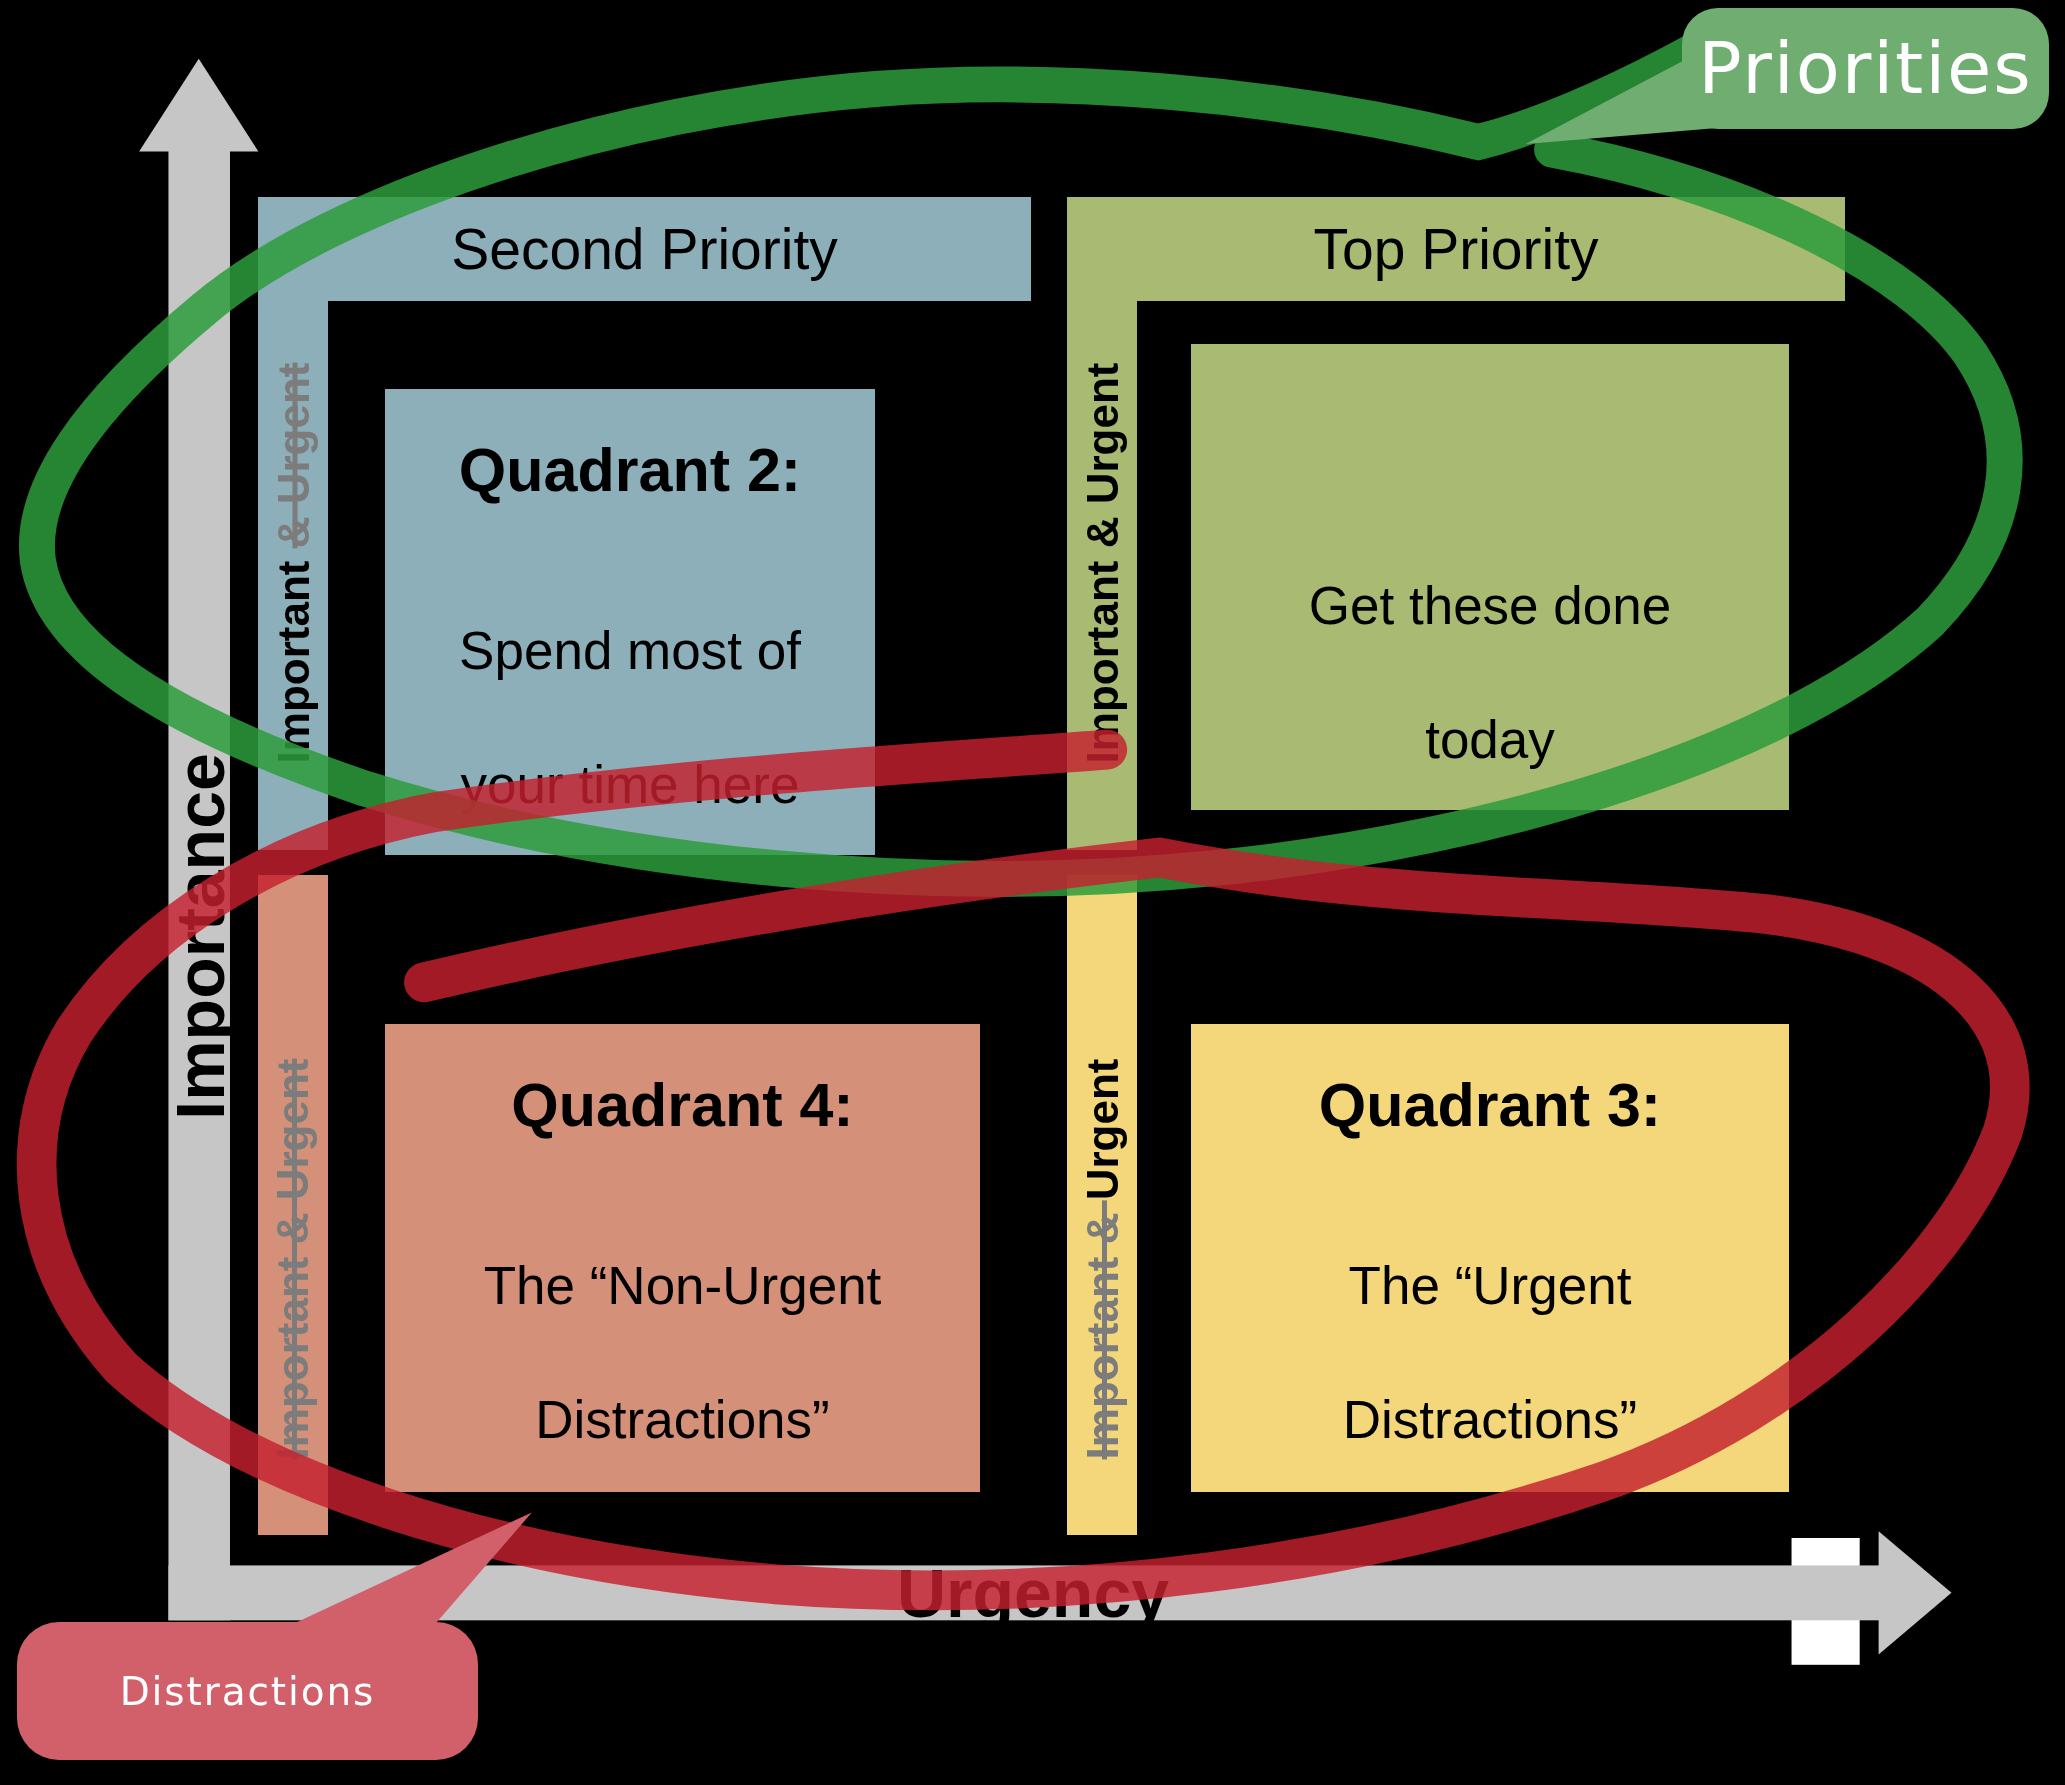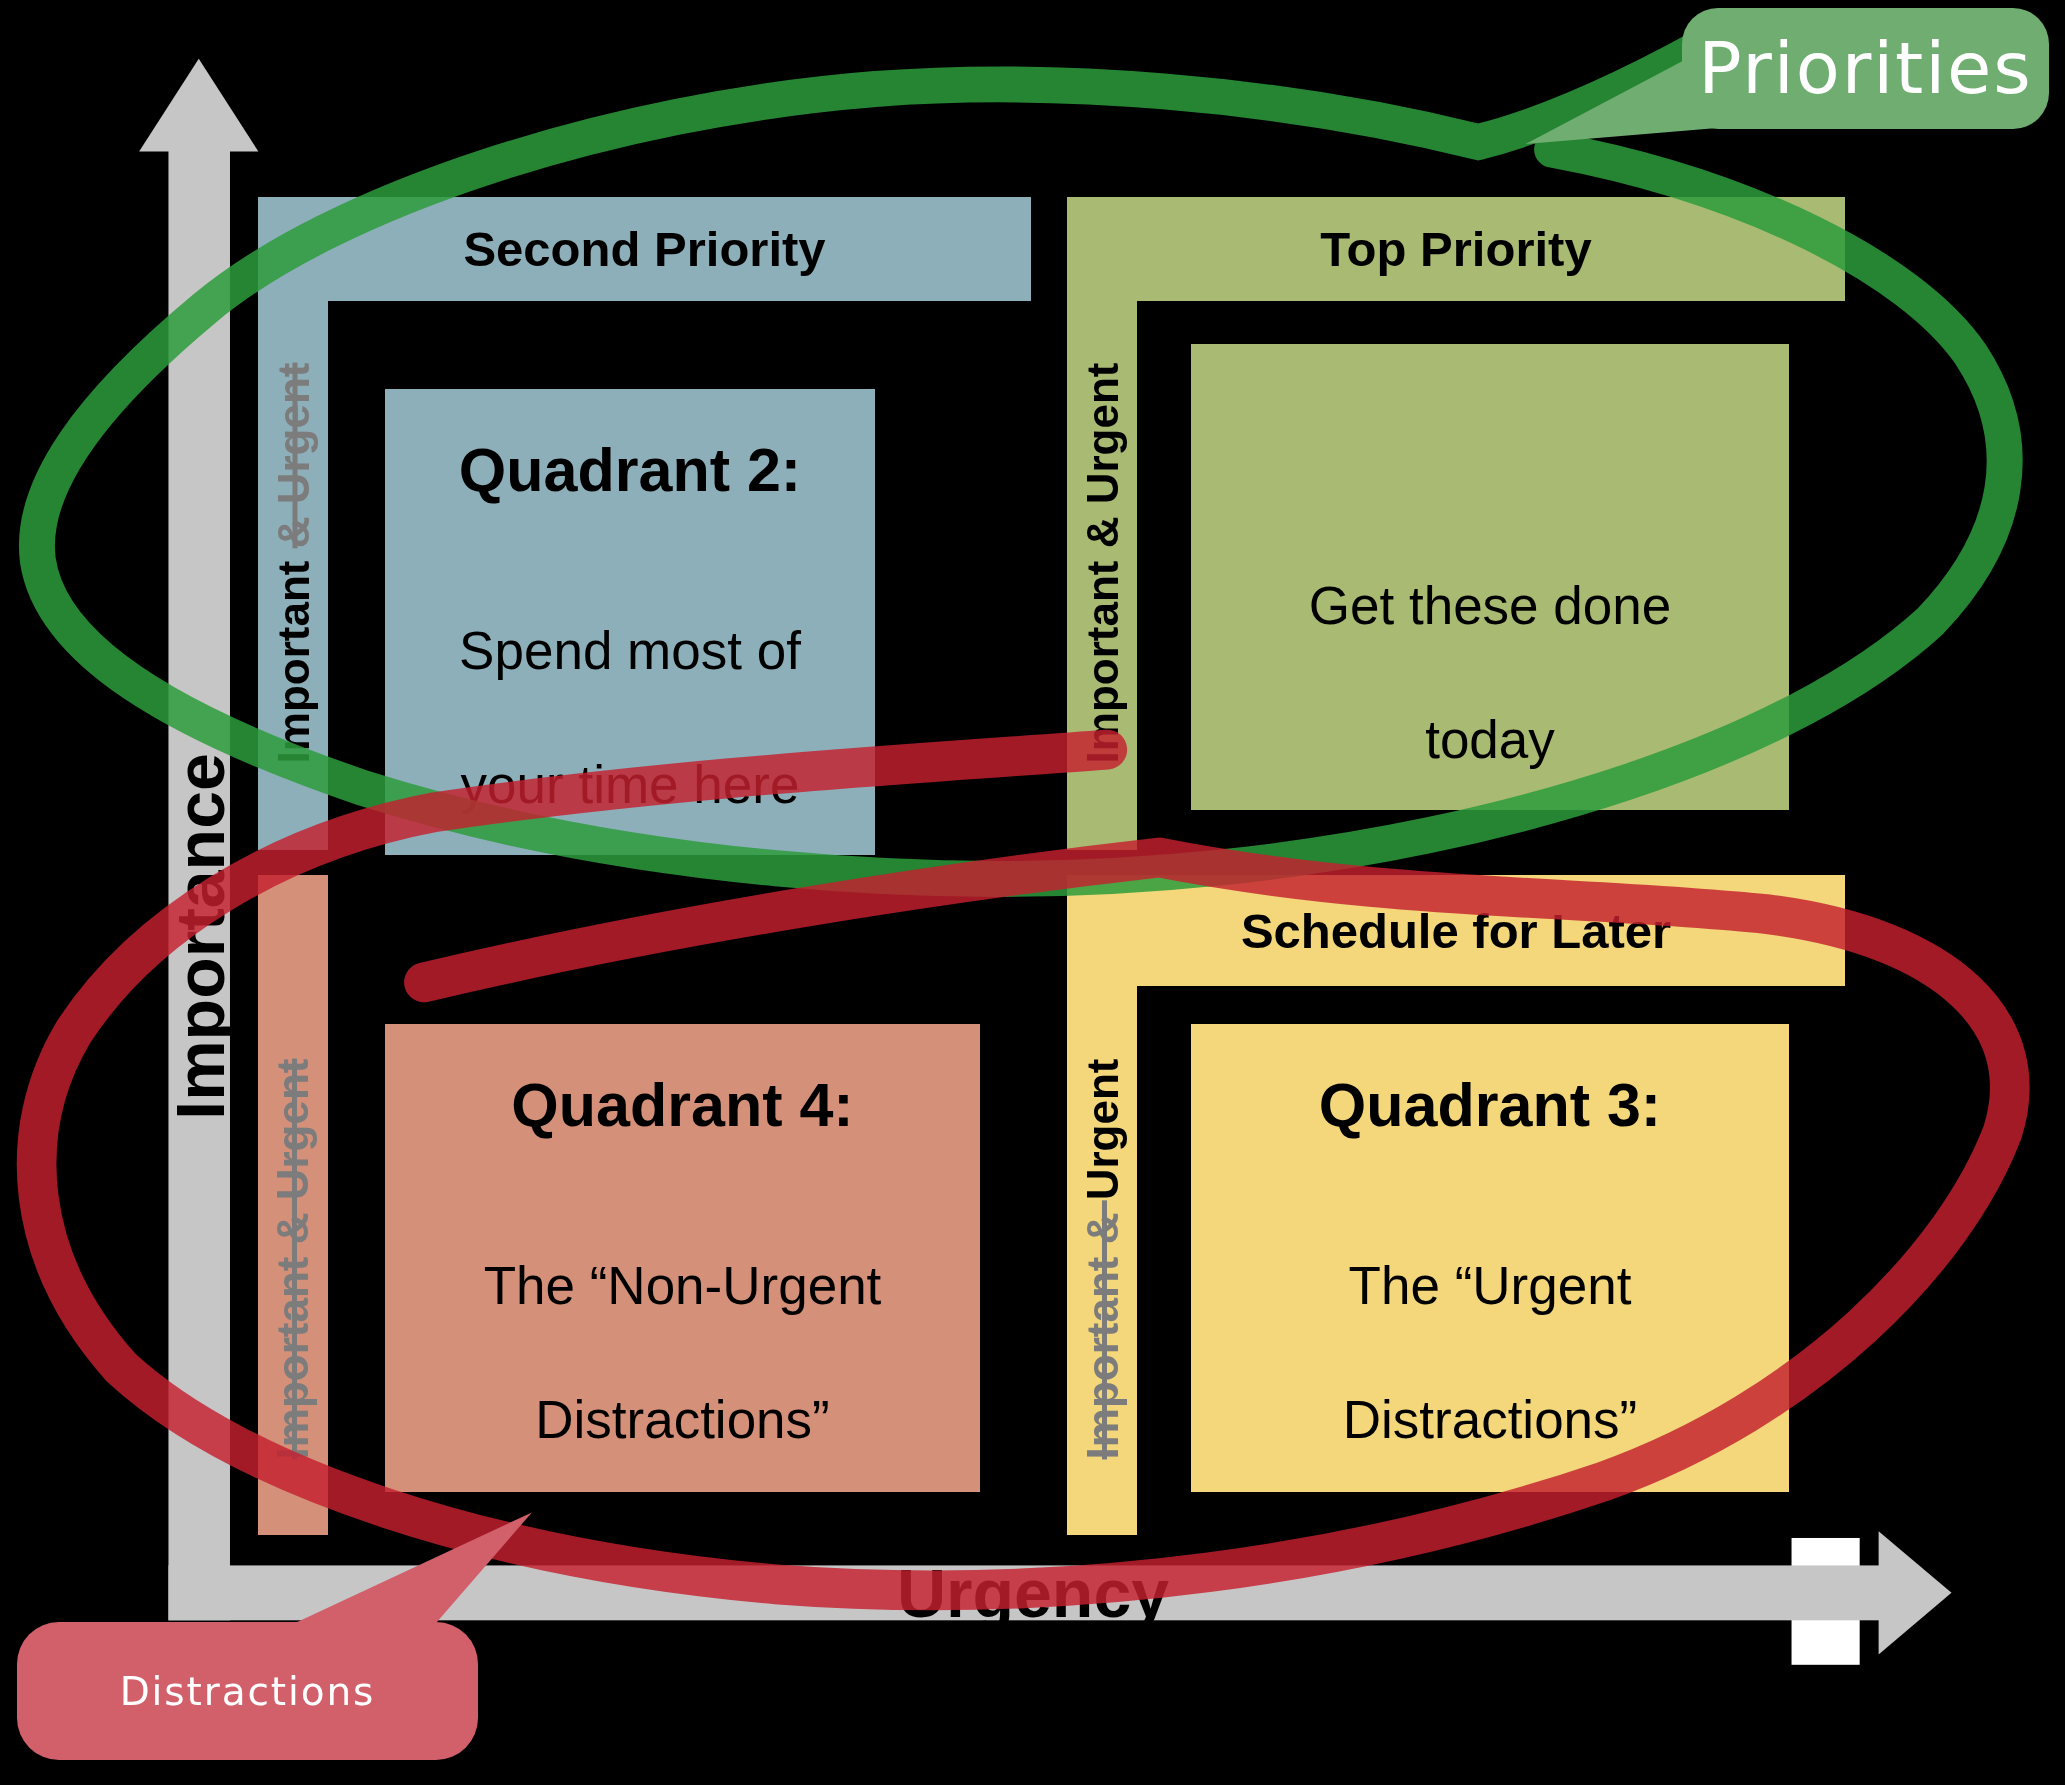--- a/index.html
+++ b/index.html
@@ -8,21 +8,21 @@
     --priorities-fill:#6FAD71; --distractions-fill:#D2606B; --struck-text:#7C7C7C;
     --text:#000000; --callout-text:#FFFFFF;
   }
   html,body{margin:0;padding:0;background:var(--background);}
   .stage{position:relative;width:2066px;height:1786px;background:var(--background);
          font-family:"Liberation Sans",sans-serif;overflow:hidden;}
   .stage svg{position:absolute;left:0;top:0;pointer-events:none;}
 
   
   .q-header{position:absolute;display:flex;align-items:center;justify-content:center;
-            font-weight:700;font-size:49px;color:var(--text);}
+            font-weight:400;font-size:57px;color:var(--text);}
   #q2h{left:258px;top:197px;width:773px;height:104px;background:var(--q2-fill);}
   #q1h{left:1067px;top:197px;width:778px;height:104px;background:var(--q1-fill);}
   #q4h{left:258px;top:875px;width:773px;height:111px;background:var(--q4-fill);}
   #q3h{left:1067px;top:875px;width:778px;height:111px;background:var(--q3-fill);}
 
   
   .q-band{position:absolute;}
   #q2b{left:258px;top:197px;width:70px;height:653px;background:var(--q2-fill);}
   #q1b{left:1067px;top:197px;width:70px;height:653px;background:var(--q1-fill);}
   #q4b{left:258px;top:875px;width:70px;height:660px;background:var(--q4-fill);}
@@ -99,21 +99,20 @@
   </div>
 
   <div class="q-band" id="q4b"></div>
   <div class="side" id="q4s"><span class="struck">Important &amp; Urgent</span></div>
   <div class="q-inner" id="q4i">
     <div class="q-title">Quadrant 4:</div>
     <div class="q-line l1">The “Non-Urgent</div>
     <div class="q-line l2">Distractions”</div>
   </div>
 
-  <div class="q-header" id="q3h">Schedule for Later</div>
   <div class="q-band" id="q3b"></div>
   <div class="side" id="q3s"><span class="struck">Important &amp; </span><span class="solid">Urgent</span></div>
   <div class="q-inner" id="q3i">
     <div class="q-title">Quadrant 3:</div>
     <div class="q-line l1">The “Urgent</div>
     <div class="q-line l2">Distractions”</div>
   </div>
 
   <svg width="2066" height="1786" viewBox="0 0 2183 1887">
     <path d="M 1822 36

